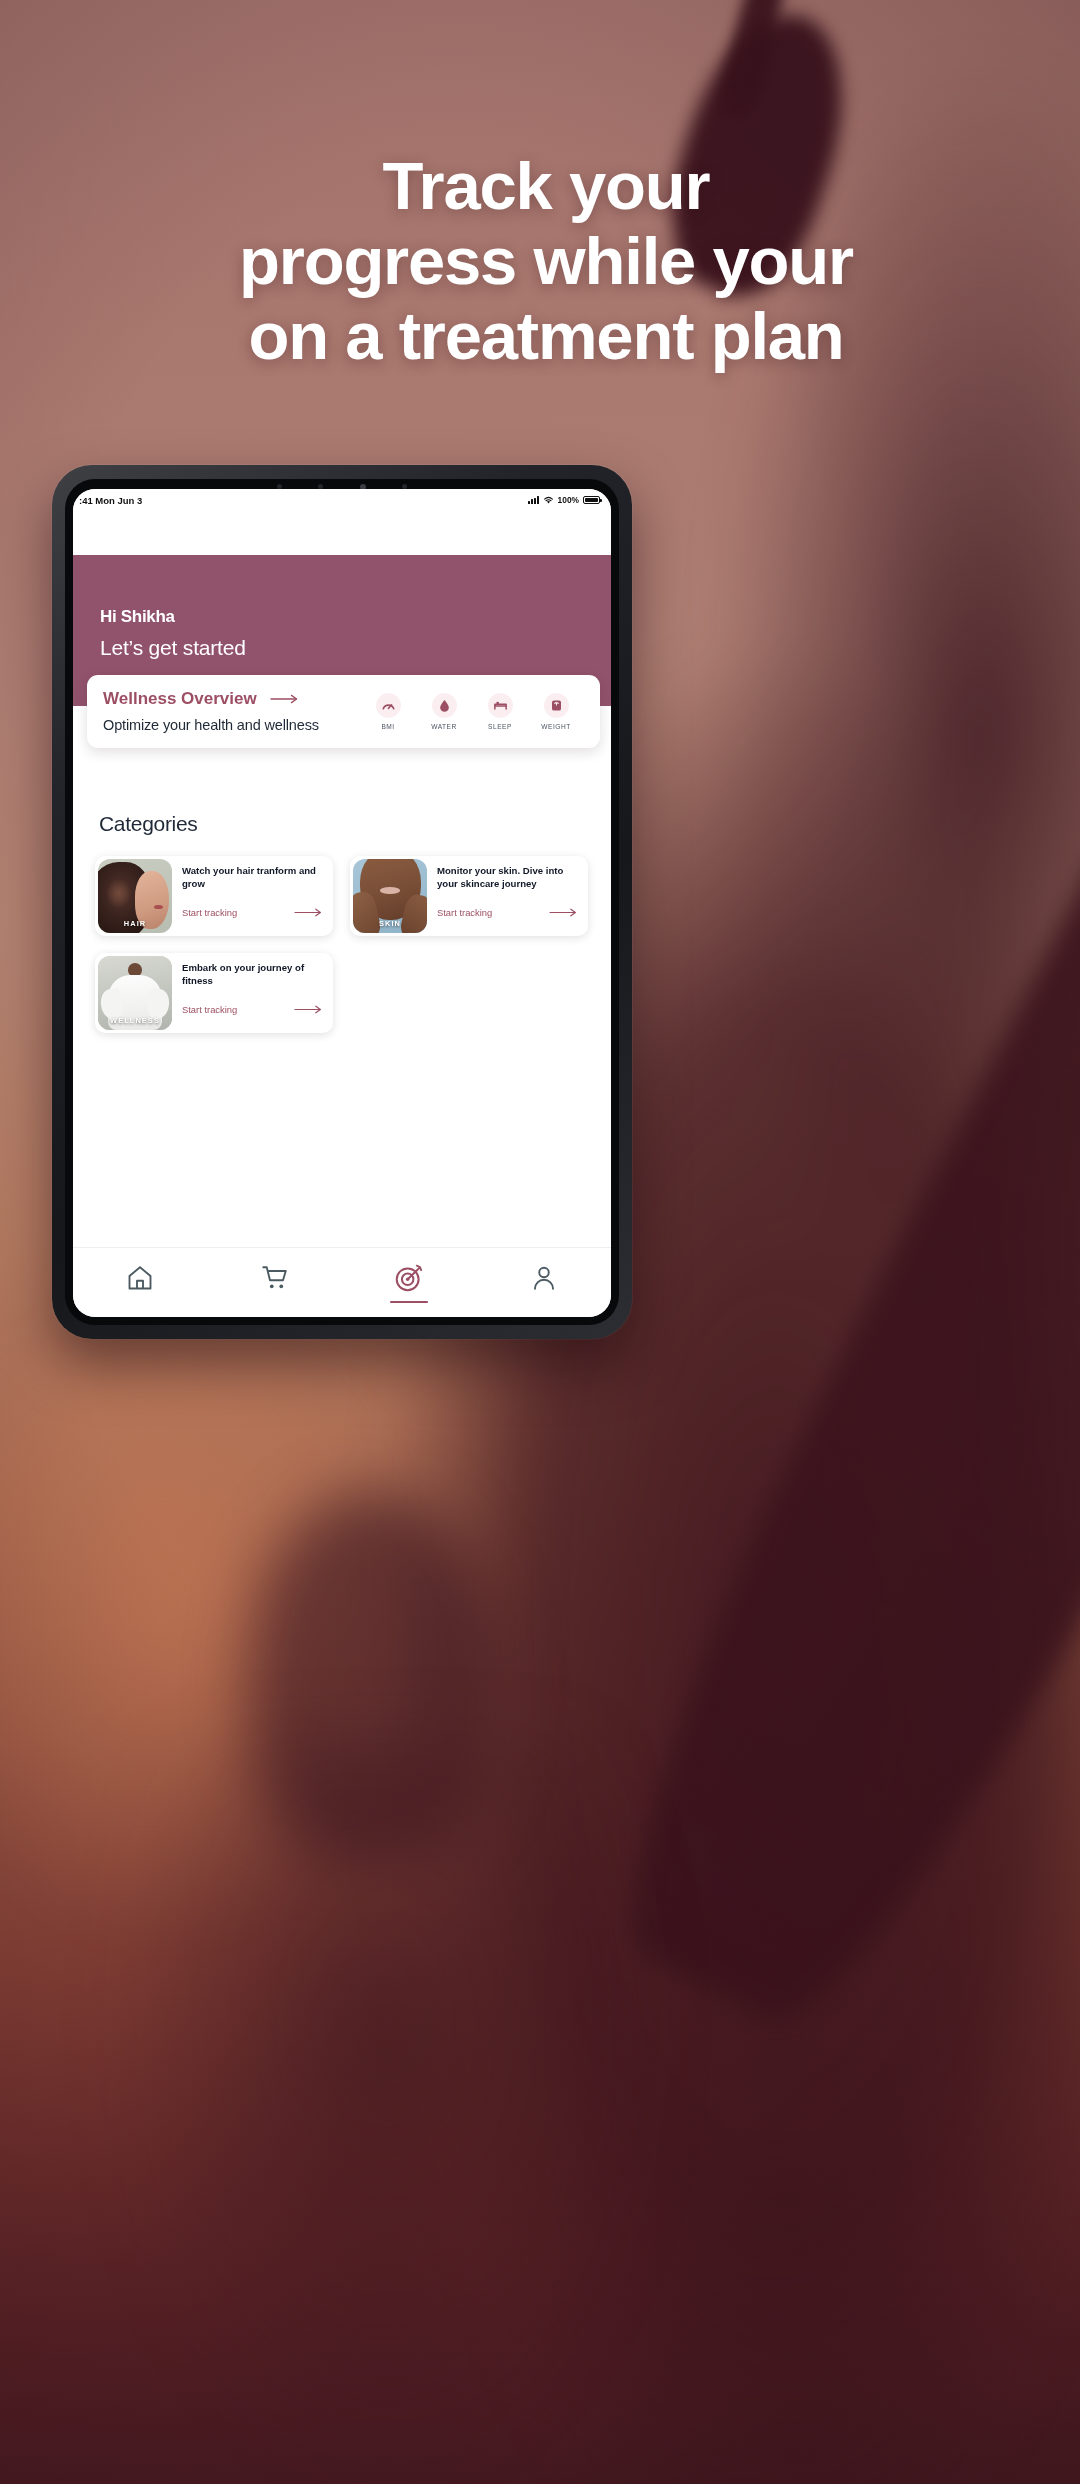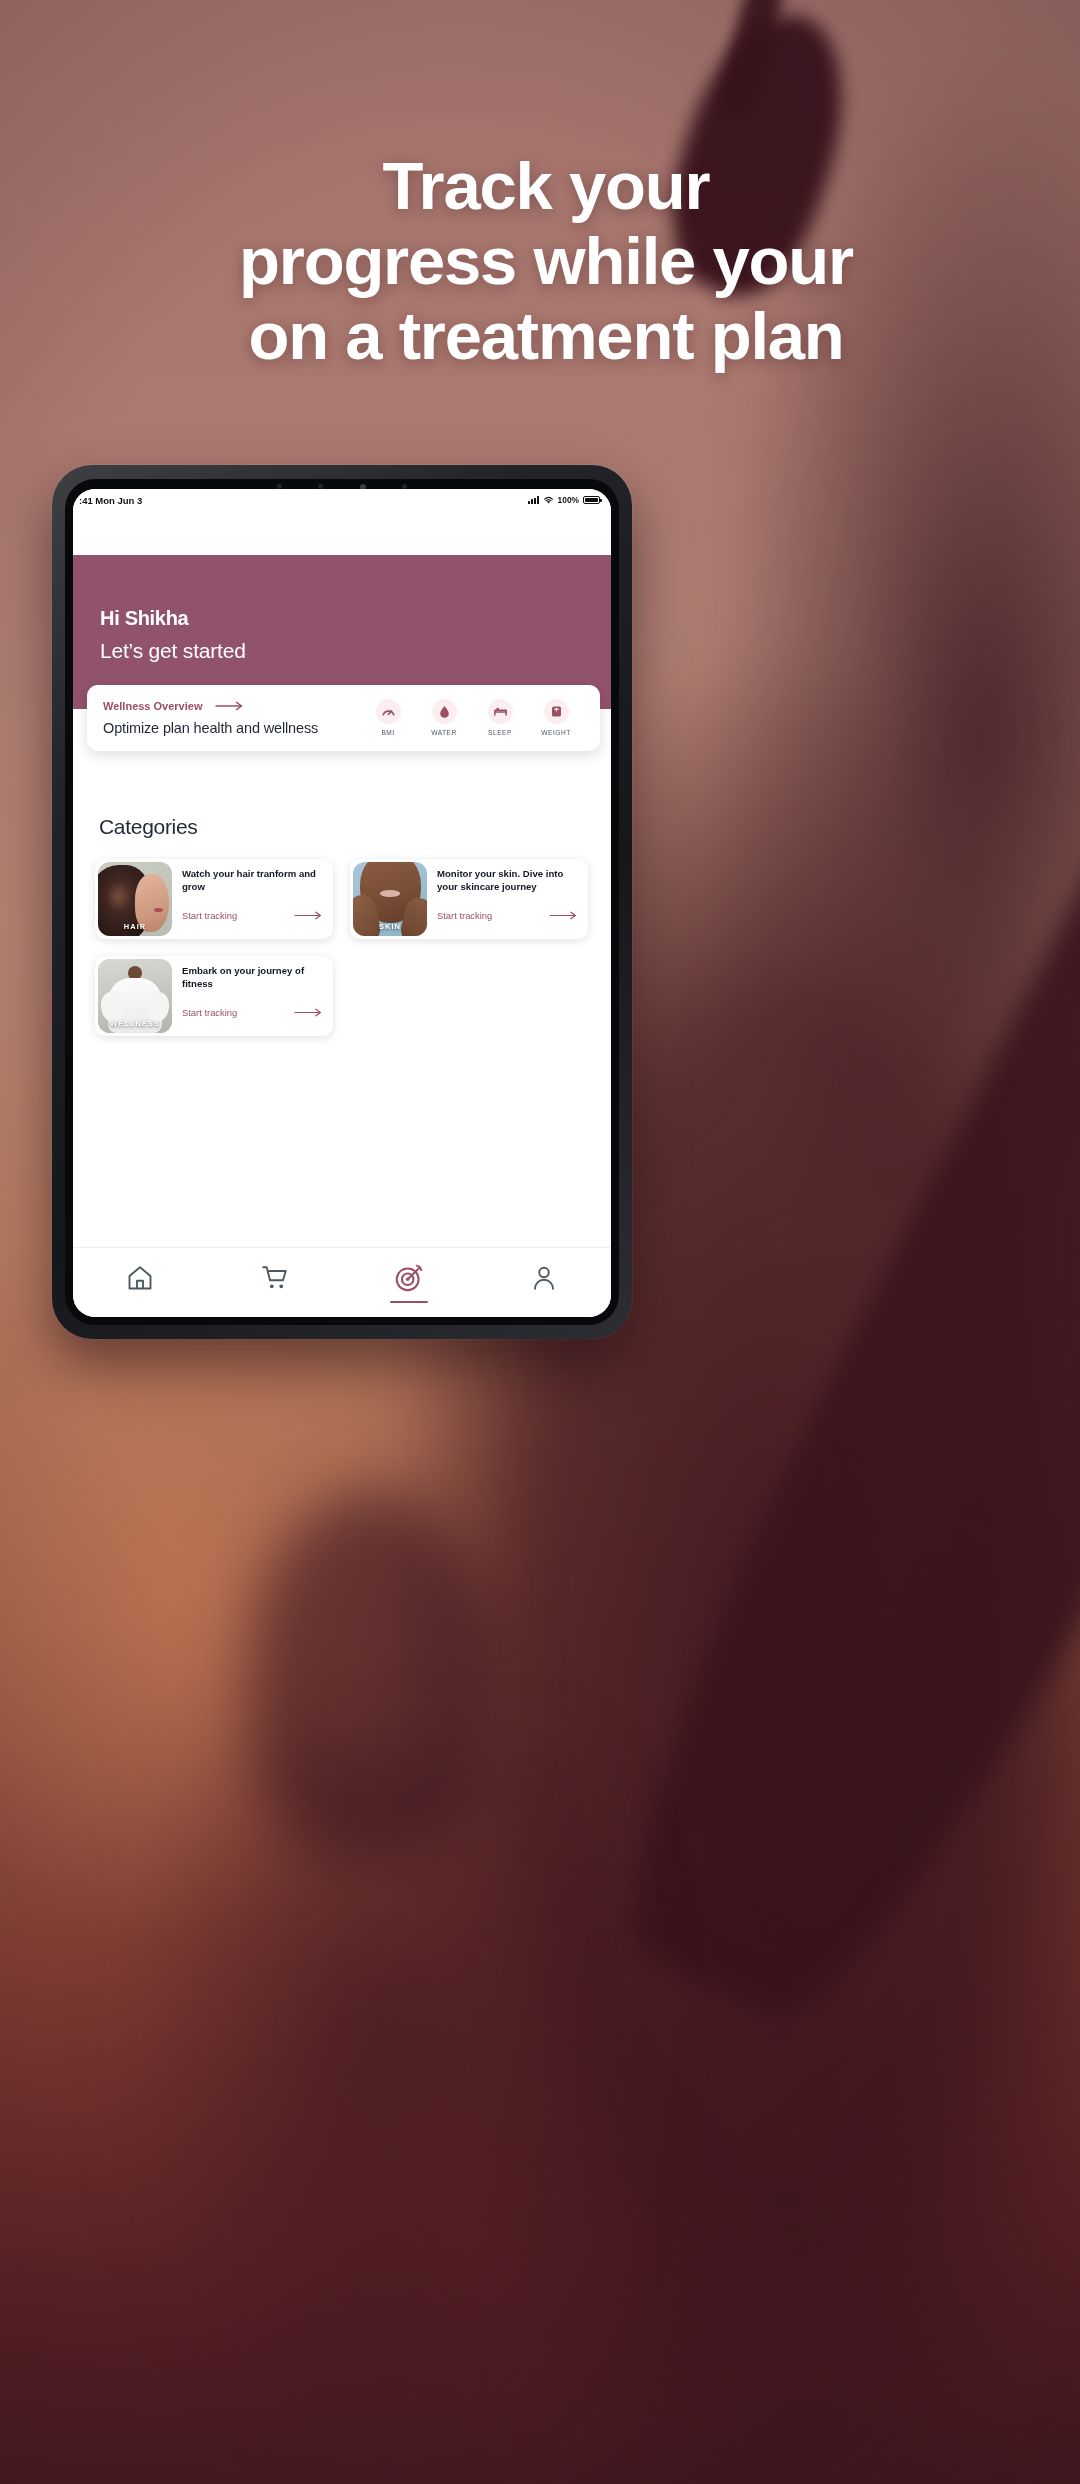--- a/index.html
+++ b/index.html
@@ -137,35 +137,35 @@
     width:1.6px; height:3.4px; background:#111; border-radius:0 1px 1px 0;
   }
   .batt i { display:block; height:100%; width:100%; background:#111; border-radius:1px; }
 
   
   #app-header {
     background:#91526c; color:#fff;
     padding:52px 27px 46px;
     position:relative;
   }
-  #greet-name { font-size:20px; font-weight:700; letter-spacing:-.3px; }
+  #greet-name { font-size:17px; font-weight:700; letter-spacing:-.3px; }
   #greet-sub { font-size:21px; font-weight:400; margin-top:9px; letter-spacing:-.2px; }
 
   
   #overview-card {
     position:absolute; left:14px; right:11px; bottom:-42px;
     background:#fff; border-radius:11px;
     box-shadow:0 4px 13px rgba(40,20,30,.14);
     padding:14px 16px 15px;
     display:flex; align-items:center; justify-content:space-between;
     gap:10px;
   }
   .ov-left { flex:0 0 auto; }
   .ov-title-row { display:flex; align-items:center; gap:13px; }
-  .ov-title { color:#9c4f63; font-size:11px; font-weight:600; }
+  .ov-title { color:#9c4f63; font-size:17px; font-weight:600; }
   .ov-arrow { color:#9c4f63; display:block; }
   .ov-desc { color:#1f2937; font-size:14.5px; margin-top:8px; letter-spacing:-.15px; }
 
   .ov-metrics { display:flex; gap:0; flex:0 0 auto; }
   .metric {
     width:56px; display:flex; flex-direction:column;
     align-items:center; gap:5px;
   }
   .metric-badge {
     width:25px; height:25px; border-radius:50%;
@@ -349,21 +349,21 @@
 
         <div id="overview-card">
           <div class="ov-left">
             <div class="ov-title-row">
               <span class="ov-title">Wellness Overview</span>
               <svg class="ov-arrow" width="30" height="10" viewBox="0 0 30 10">
                 <path d="M1 5 H26" stroke="currentColor" stroke-width="1.3" stroke-linecap="round"></path>
                 <path d="M21.5 1.4 L26.6 5 L21.5 8.6" stroke="currentColor" stroke-width="1.3" fill="none" stroke-linecap="round" stroke-linejoin="round"></path>
               </svg>
             </div>
-            <div class="ov-desc">Optimize plan health and wellness</div>
+            <div class="ov-desc">Optimize your health and wellness</div>
           </div>
 
           <div class="ov-metrics">
             <div class="metric">
               <span class="metric-badge">
                 <svg width="15" height="15" viewBox="0 0 16 16">
                   <path d="M2.4 11.4 A6 6 0 0 1 13.6 11.4" stroke="#9c4f63" stroke-width="1.7" fill="none" stroke-linecap="round"></path>
                   <path d="M8 11 L11.2 7.4" stroke="#9c4f63" stroke-width="1.7" stroke-linecap="round"></path>
                 </svg>
               </span>

